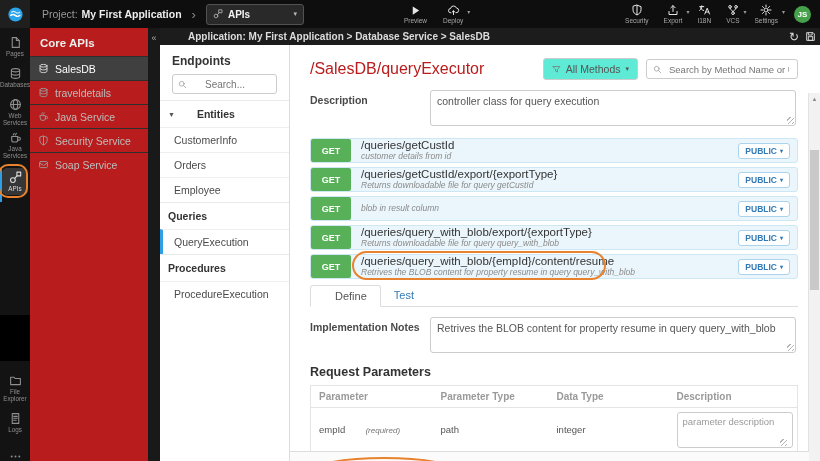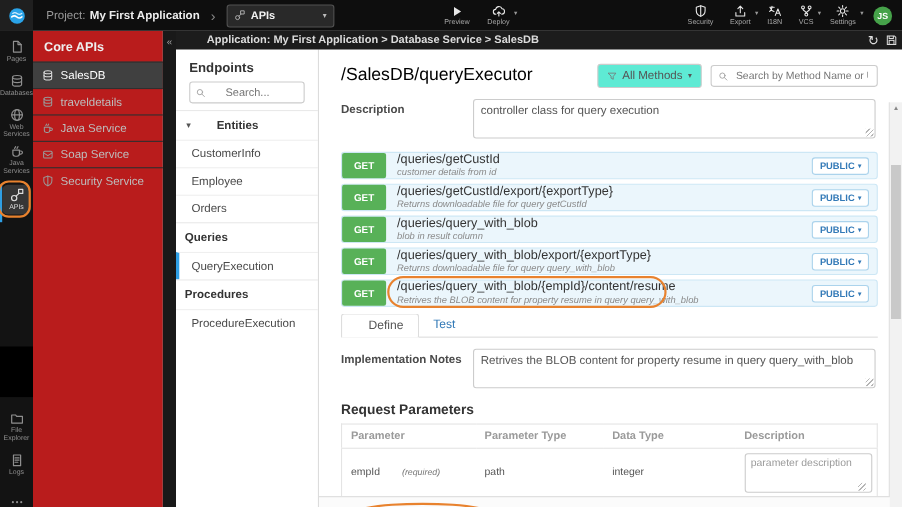--- a/index.html
+++ b/index.html
@@ -62,21 +62,21 @@
   .ep-search input{border:none;outline:none;width:78px;font-size:10px;color:#555;font-family:inherit;background:transparent;}
   .ep-group-h{font-size:10.5px;font-weight:bold;color:#333;padding:7px 8px;border-top:1px solid #e9e9e9;display:flex;align-items:center;gap:22px;}
   .ep-group-h .tri{font-size:7px;color:#555;}
   .ep-item{font-size:10.5px;color:#4a4a4a;padding:6px 8px 6px 14px;border-top:1px solid #efefef;cursor:pointer;}
   .ep-item.selected{border-left:3px solid #2e9fe5;padding-left:11px;}
 
   
   .main{position:absolute;left:290px;top:45px;width:530px;height:416px;background:#fff;z-index:2;}
   .main-pad{padding:13px 22px 0 20px;}
   .m-head{display:flex;align-items:center;}
-  .m-title{font-size:16px;color:#000000;flex:1;}
+  .m-title{font-size:16px;color:#b91c1c;flex:1;}
   .methods-btn{height:20px;border:1px solid #ccc;border-radius:3px;background:#5eead4;display:flex;align-items:center;gap:5px;padding:0 8px;font-size:10.5px;color:#555;cursor:pointer;margin-right:8px;flex:none;}
   .methods-btn .ic{width:9px;height:9px;color:#777;}
   .methods-btn .drop{font-size:7px;color:#555;}
   .m-search{width:138px;height:18px;border:1px solid #ccc;border-radius:3px;display:flex;align-items:center;gap:5px;padding:0 6px;flex:none;}
   .m-search .ic{width:9px;height:9px;color:#999;flex:none;}
   .m-search input{border:none;outline:none;flex:1;font-size:9.5px;color:#555;font-family:inherit;width:100%;background:transparent;}
   .field-row{display:flex;margin-top:10px;}
   .field-label{width:120px;font-size:10.5px;font-weight:bold;color:#4a4a4a;padding-top:4px;flex:none;}
   .ta-wrap{position:relative;}
   .field-ta{width:352px;height:26px;border:1px solid #ccc;border-radius:3px;resize:none;font-family:inherit;font-size:10.5px;color:#555;padding:4px 6px;outline:none;display:block;}
@@ -284,31 +284,31 @@
         <div class="core-item">
           <svg class="ic" viewBox="0 0 12 12" fill="none" stroke="currentColor" stroke-width="1" stroke-linecap="round" stroke-linejoin="round">
             <path d="M2.5 5h5.5v3.2a2 2 0 0 1-2 2H4.5a2 2 0 0 1-2-2z"></path>
             <path d="M8 5.8h1.2a1.3 1.3 0 0 1 0 2.6H8"></path>
             <path d="M4 3.6c0-.8.8-.8.8-1.6M6 3.6c0-.8.8-.8.8-1.6"></path>
           </svg>
           <span>Java Service</span>
         </div>
         <div class="core-item">
           <svg class="ic" viewBox="0 0 12 12" fill="none" stroke="currentColor" stroke-width="1" stroke-linecap="round" stroke-linejoin="round">
+            <path d="M6 1.2 10 2.6v3.2c0 2.8-2 4.3-4 5-2-.7-4-2.2-4-5V2.6z"></path>
+            <path d="M6 1.2v9.6"></path>
+          </svg>
+          <span>Security Service</span>
+        </div>
+        <div class="core-item">
+          <svg class="ic" viewBox="0 0 12 12" fill="none" stroke="currentColor" stroke-width="1" stroke-linecap="round" stroke-linejoin="round">
             <rect x="1.8" y="2.8" width="8.4" height="6.6" rx="1"></rect>
             <path d="M1.8 4.4 6 7l4.2-2.6"></path>
           </svg>
           <span>Soap Service</span>
-        </div>
-        <div class="core-item">
-          <svg class="ic" viewBox="0 0 12 12" fill="none" stroke="currentColor" stroke-width="1" stroke-linecap="round" stroke-linejoin="round">
-            <path d="M6 1.2 10 2.6v3.2c0 2.8-2 4.3-4 5-2-.7-4-2.2-4-5V2.6z"></path>
-            <path d="M6 1.2v9.6"></path>
-          </svg>
-          <span>Security Service</span>
         </div>
       </div>
   </aside>
 
   <div class="strip">
     <div class="collapse">«</div>
   </div>
 
   <div class="crumbbar">
     <span class="crumb">Application: My First Application &gt; Database Service &gt; SalesDB</span>
@@ -330,22 +330,22 @@
           <path d="M7.4 7.4 10.4 10.4"></path>
         </svg>
       <input type="text" placeholder="Search..." style="">
     </div>
     <div id="ep-groups">
         <div class="ep-group-h">
           <span class="tri">▼</span>
           <span>Entities</span>
         </div>
         <div class="ep-item">CustomerInfo</div>
+        <div class="ep-item">Orders</div>
         <div class="ep-item">Employee</div>
-        <div class="ep-item">Orders</div>
         <div class="ep-group-h">
           <span>Queries</span>
         </div>
         <div class="ep-item selected">QueryExecution</div>
         <div class="ep-group-h">
           <span>Procedures</span>
         </div>
         <div class="ep-item">ProcedureExecution</div>
       </div>
   </aside>
@@ -397,21 +397,20 @@
               <div class="api-desc">Returns downloadable file for query getCustId</div>
             </div>
             <div class="chip-public">
               <span>PUBLIC</span>
               <span class="pub-caret">▾</span>
             </div>
           </div>
           <div class="api-row">
             <div class="chip-get">GET</div>
             <div class="api-texts">
-              <div class="api-path">/queries/query_with_blob</div>
               <div class="api-desc">blob in result column</div>
             </div>
             <div class="chip-public">
               <span>PUBLIC</span>
               <span class="pub-caret">▾</span>
             </div>
           </div>
           <div class="api-row">
             <div class="chip-get">GET</div>
             <div class="api-texts">

